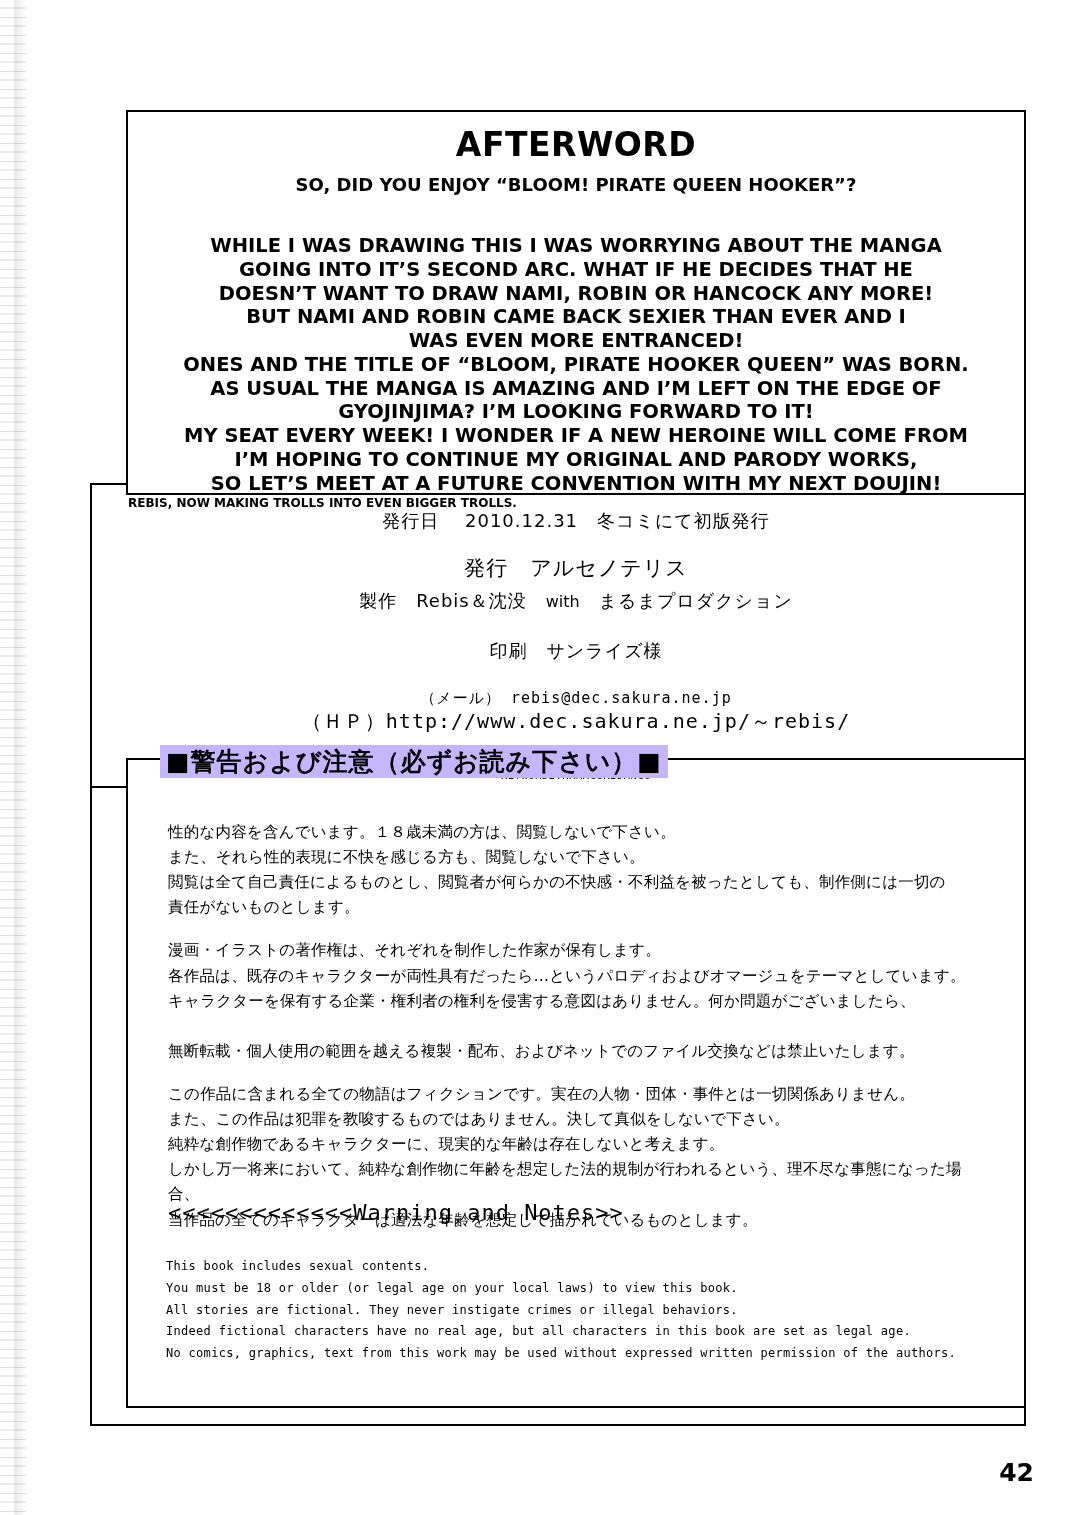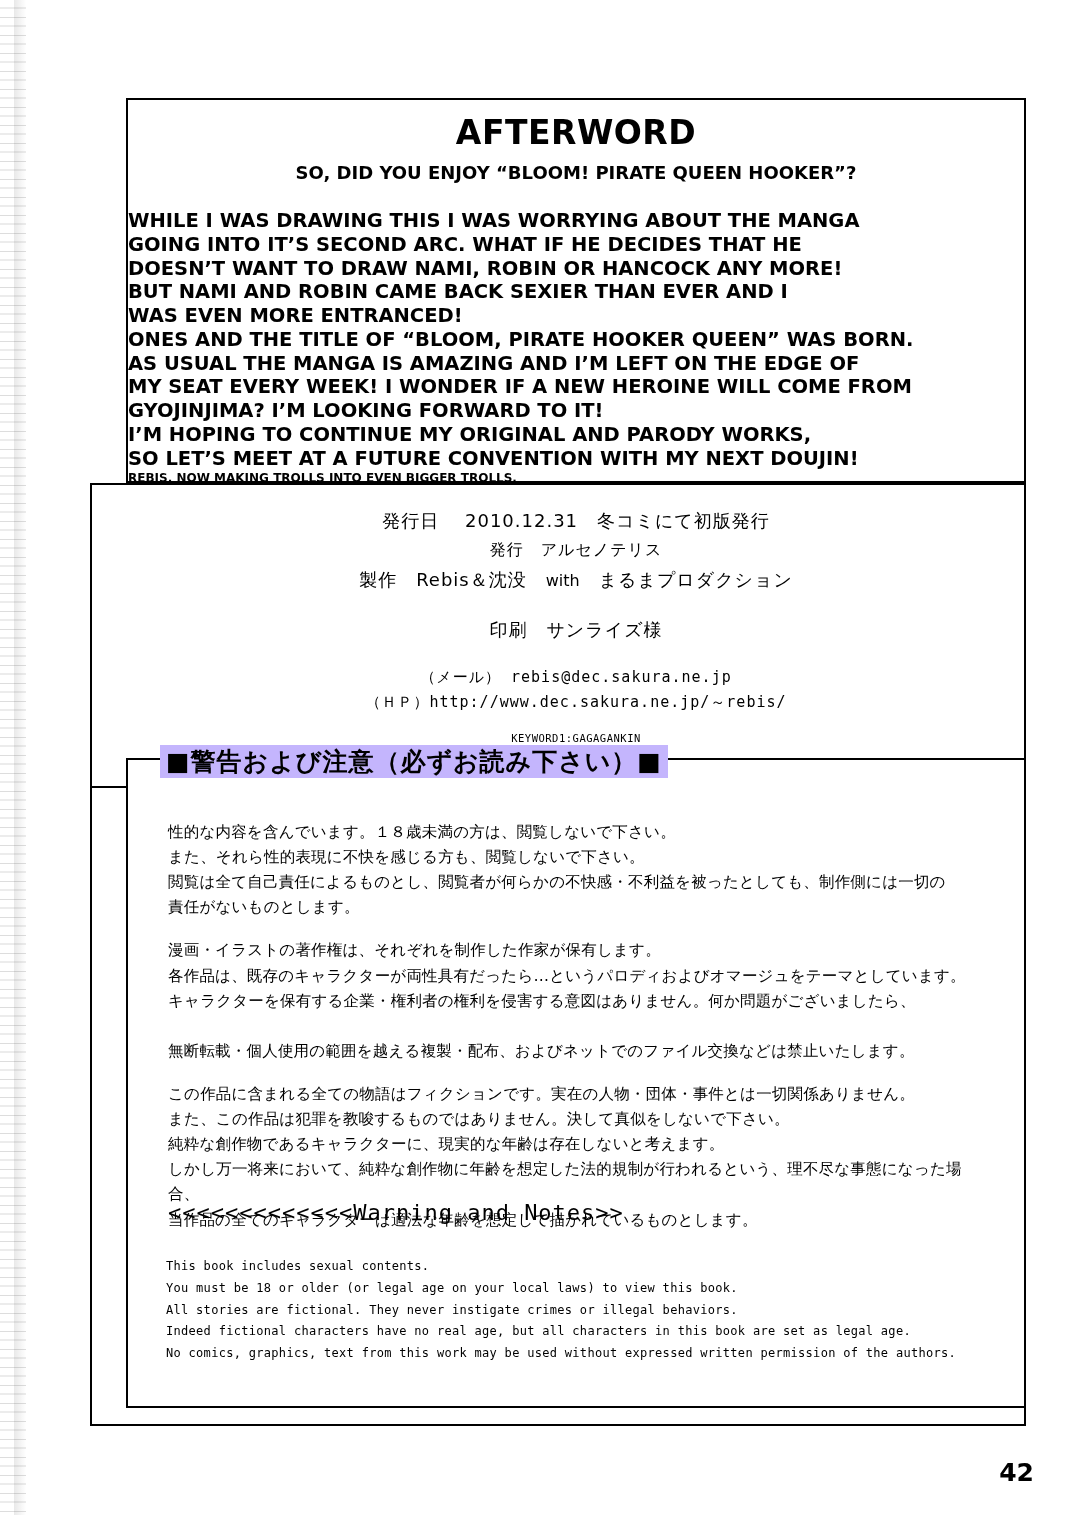--- a/index.html
+++ b/index.html
@@ -36,21 +36,21 @@
     position: absolute;
     top: 0; left: 14px;
     width: 12px; height: 100%;
     background: linear-gradient(to right, rgba(0,0,0,.10), rgba(0,0,0,0));
   }
 
   
   .afterword-box {
     position: absolute;
     left: 126px;
-    top: 98px;
+    top: 110px;
     width: 900px;
     height: 385px;
     border: 2px solid #000;
     background: #fff;
     box-sizing: border-box;
     z-index: 3;
   }
   .afterword-title {
     text-align: center;
     font-size: 33px;
@@ -60,25 +60,25 @@
     font-family: "DejaVu Sans", sans-serif;
   }
   .afterword-sub {
     text-align: center;
     font-size: 18px;
     font-weight: bold;
     margin-top: 10px;
     font-family: "DejaVu Sans", sans-serif;
   }
   .afterword-body {
-    text-align: left;
+    text-align: center;
     font-size: 19.5px;
     font-weight: bold;
     line-height: 1.22;
-    margin-top: 26px;
+    margin-top: 39px;
     font-family: "DejaVu Sans", sans-serif;
   }
   .afterword-body p { margin: 0; }
   .afterword-sign {
     text-align: left;
     font-size: 12px;
     font-weight: bold;
     font-family: "DejaVu Sans", sans-serif;
   }
 
@@ -106,46 +106,45 @@
     text-align: center;
     z-index: 4;
     font-family: "DejaVu Sans", sans-serif;
   }
   .colophon .line1 {
     font-size: 18px;
     letter-spacing: 1px;
     margin-top: 14px;
   }
   .colophon .line2 {
-    font-size: 16px;
-    letter-spacing: 1px;
-    margin-top: 7px;
+    font-size: 21px;
+    letter-spacing: 1px;
+    margin-top: 21px;
   }
   .colophon .line3 {
     font-size: 18px;
     letter-spacing: 1px;
     margin-top: 7px;
   }
   .colophon .line3 .small { font-size: 16px; letter-spacing: 0; }
   .colophon .line4 {
     font-size: 18px;
     letter-spacing: 1px;
     margin-top: 26px;
   }
   .colophon .mono {
     font-family: "DejaVu Sans Mono", monospace;
     font-size: 15px;
     letter-spacing: 1px;
     margin-top: 26px;
   }
   .colophon .mono2 {
     font-family: "DejaVu Sans Mono", monospace;
-    font-size: 15px;
-    letter-spacing: 1px;
-    margin-top: 6px;
+    font-size: 20px;
+    letter-spacing: 1px;
   }
   .colophon .kw {
     font-family: "DejaVu Sans Mono", monospace;
     font-size: 10.5px;
     letter-spacing: .5px;
     margin-top: 20px;
     text-align: center;
   }
   .colophon .kw2 {
     font-family: "DejaVu Sans Mono", monospace;
@@ -241,22 +240,22 @@
   <div class="afterword-title">AFTERWORD</div>
   <div class="afterword-sub">SO, DID YOU ENJOY “BLOOM! PIRATE QUEEN HOOKER”?</div>
   <div class="afterword-body">
     <p>WHILE I WAS DRAWING THIS I WAS WORRYING ABOUT THE MANGA</p>
     <p>GOING INTO IT’S SECOND ARC. WHAT IF HE DECIDES THAT HE</p>
     <p>DOESN’T WANT TO DRAW NAMI, ROBIN OR HANCOCK ANY MORE!</p>
     <p>BUT NAMI AND ROBIN CAME BACK SEXIER THAN EVER AND I</p>
     <p>WAS EVEN MORE ENTRANCED!</p>
     <p>ONES AND THE TITLE OF “BLOOM, PIRATE HOOKER QUEEN” WAS BORN.</p>
     <p>AS USUAL THE MANGA IS AMAZING AND I’M LEFT ON THE EDGE OF</p>
+    <p>GYOJINJIMA? I’M LOOKING FORWARD TO IT!</p>
     <p>MY SEAT EVERY WEEK! I WONDER IF A NEW HEROINE WILL COME FROM</p>
-    <p>GYOJINJIMA? I’M LOOKING FORWARD TO IT!</p>
     <p>I’M HOPING TO CONTINUE MY ORIGINAL AND PARODY WORKS,</p>
     <p>SO LET’S MEET AT A FUTURE CONVENTION WITH MY NEXT DOUJIN!</p>
   </div>
   <div class="afterword-sign">REBIS, NOW MAKING TROLLS INTO EVEN BIGGER TROLLS.</div>
 </div>
 
 <div class="colophon">
   <div class="line1">発行日　 2010.12.31　冬コミにて初版発行</div>
   <div class="line2">発行　アルセノテリス</div>
   <div class="line3"><span>製作　Rebis＆沈没　</span><span class="small">with</span><span>　まるまプロダクション</span></div>

